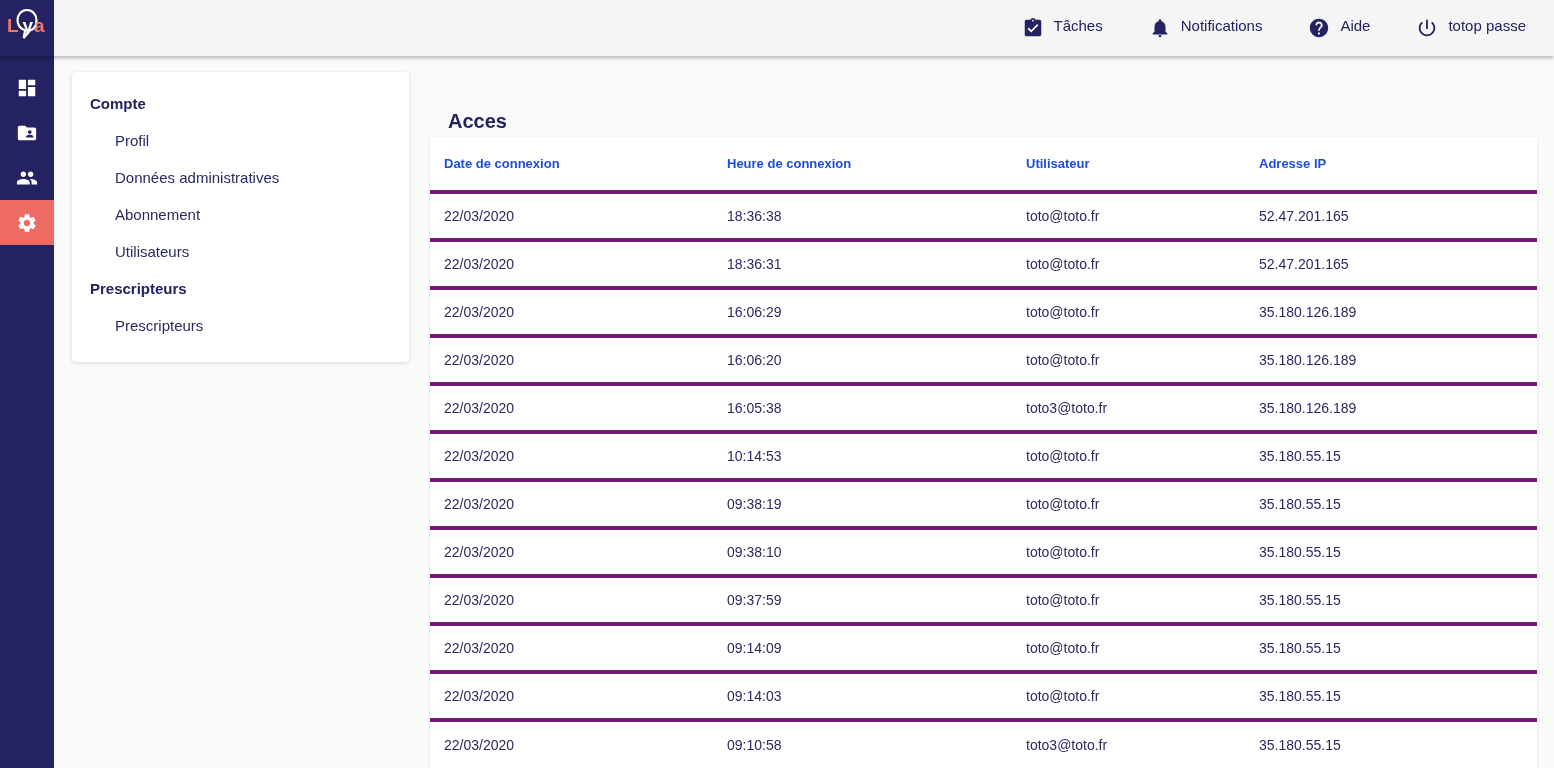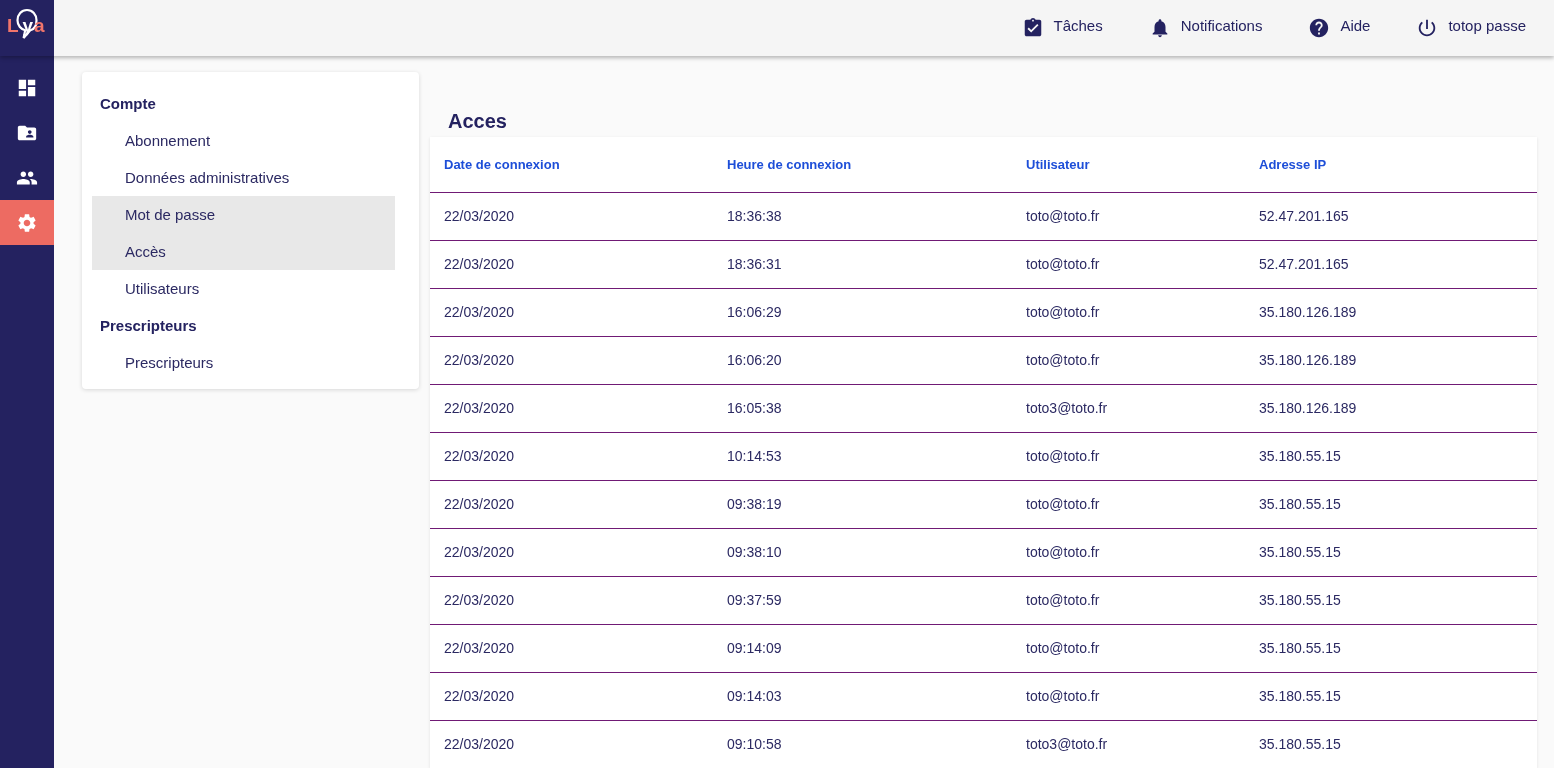--- a/index.html
+++ b/index.html
@@ -41,24 +41,24 @@
   }
   .iconbar-item {
     width:54px; height:45px; display:flex; align-items:center; justify-content:center;
     cursor:pointer;
   }
   .iconbar-item svg { width:22px; height:22px; fill:#ffffff; display:block; }
   .iconbar-item.active { background:#ed6b62; }
 
   
   .nav-card {
-    position:absolute; left:82px; top:72px; width:337px;
+    position:absolute; left:72px; top:72px; width:337px;
     background:#ffffff; border-radius:4px;
     box-shadow:0 1px 4px rgba(0,0,0,.14);
-    padding:13px 0 8px 0;
+    padding:13px 0 18px 0;
     z-index:5;
   }
   .nav-section-title {
     height:37px; display:flex; align-items:center;
     padding-left:18px; font-size:15px; font-weight:700; color:#242260;
   }
   .nav-item {
     height:37px; display:flex; align-items:center;
     padding-left:43px; font-size:15px; color:#2b2962; cursor:pointer;
   }
@@ -79,21 +79,21 @@
   table { width:100%; border-collapse:collapse; table-layout:fixed; }
   col.c1 { width:283px; } col.c2 { width:299px; } col.c3 { width:233px; }
   th {
     height:55px; text-align:left; vertical-align:middle;
     padding-left:14px; font-size:13px; font-weight:700; color:#1d4ed8;
   }
   td {
     height:48px; vertical-align:middle;
     padding-left:14px; font-size:14px; color:#2b2962;
   }
-  tbody tr { border-top:1px solid #701a75; }
+  tbody tr { border-top:4px solid #701a75; }
 </style>
 </head>
 <body>
 
 <div class="topbar">
   <div class="logo-box">
     <svg width="44" height="42" viewBox="0 0 44 42">
       <path d="M22 3 C16.5 3 12.5 7.5 12.5 13.2 C12.5 18.2 15.8 22.2 20.2 23.2 L18.6 31 L25 23.5 C29.8 22.3 31.5 18 31.5 13.2 C31.5 7.5 27.5 3 22 3 Z" fill="none" stroke="#ffffff" stroke-width="2.2"></path>
       <text x="2" y="25" fill="#f0756b" font-size="19" font-weight="bold">L</text>
       <text x="17.5" y="25" fill="#ffffff" font-size="19" font-weight="bold">y</text>
@@ -163,27 +163,24 @@
     <span>
       <svg viewBox="0 0 24 24" width="22" height="22" fill="#fff">
           <path d="M19.14 12.94c.04-.3.06-.61.06-.94 0-.32-.02-.64-.07-.94l2.03-1.58c.18-.14.23-.41.12-.61l-1.92-3.32c-.12-.22-.37-.29-.59-.22l-2.39.96c-.5-.38-1.03-.7-1.62-.94l-.36-2.54c-.04-.24-.24-.41-.48-.41h-3.84c-.24 0-.43.17-.47.41l-.36 2.54c-.59.24-1.13.57-1.62.94l-2.39-.96c-.22-.08-.47 0-.59.22L2.74 8.87c-.12.21-.08.47.12.61l2.03 1.58c-.05.3-.09.63-.09.94s.02.64.07.94l-2.03 1.58c-.18.14-.23.41-.12.61l1.92 3.32c.12.22.37.29.59.22l2.39-.96c.5.38 1.03.7 1.62.94l.36 2.54c.05.24.24.41.48.41h3.84c.24 0 .44-.17.47-.41l.36-2.54c.59-.24 1.13-.56 1.62-.94l2.39.96c.22.08.47 0 .59-.22l1.92-3.32c.12-.22.07-.47-.12-.61l-2.01-1.58zM12 15.6c-1.98 0-3.6-1.62-3.6-3.6s1.62-3.6 3.6-3.6 3.6 1.62 3.6 3.6-1.62 3.6-3.6 3.6z"></path>
         </svg>
     </span>
   </div>
 </div>
 
 <div class="nav-card">
   <div class="nav-section-title">Compte</div>
+  <div class="nav-item">Profil</div>
+  <div class="nav-item">Données administratives</div>
   <div class="nav-item">Abonnement</div>
-  <div class="nav-item">Données administratives</div>
-
-  <div class="nav-active-group">
-    <div class="nav-item">Mot de passe</div>
-    <div class="nav-item">Accès</div>
-  </div>
+
 
   <div class="nav-item">Utilisateurs</div>
 
   <div class="nav-section-title">Prescripteurs</div>
   <div class="nav-item">Prescripteurs</div>
 </div>
 
 <div class="page-title">Acces</div>
 
 <div class="table-card">

